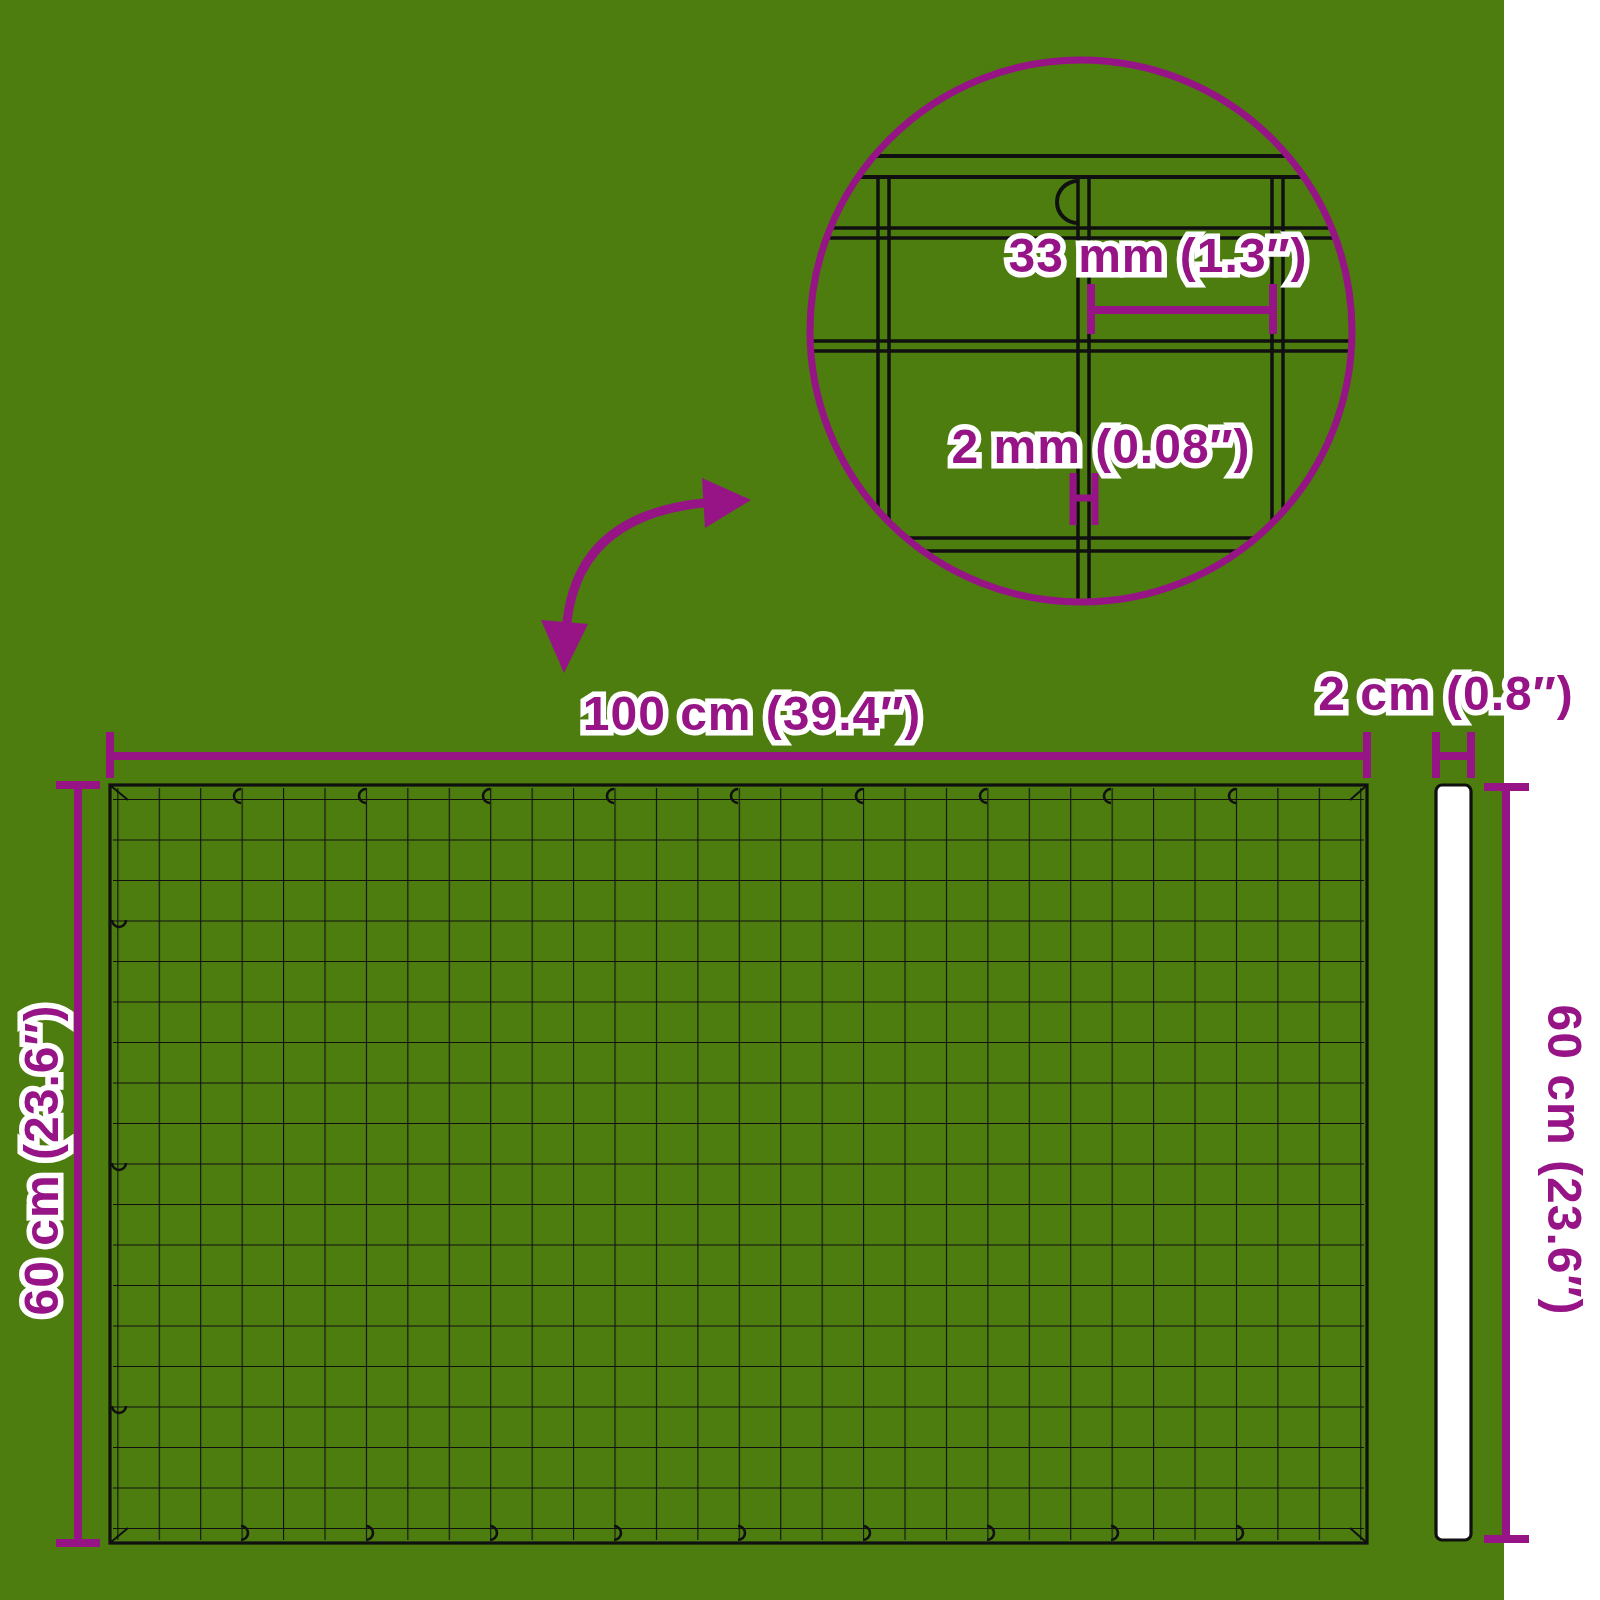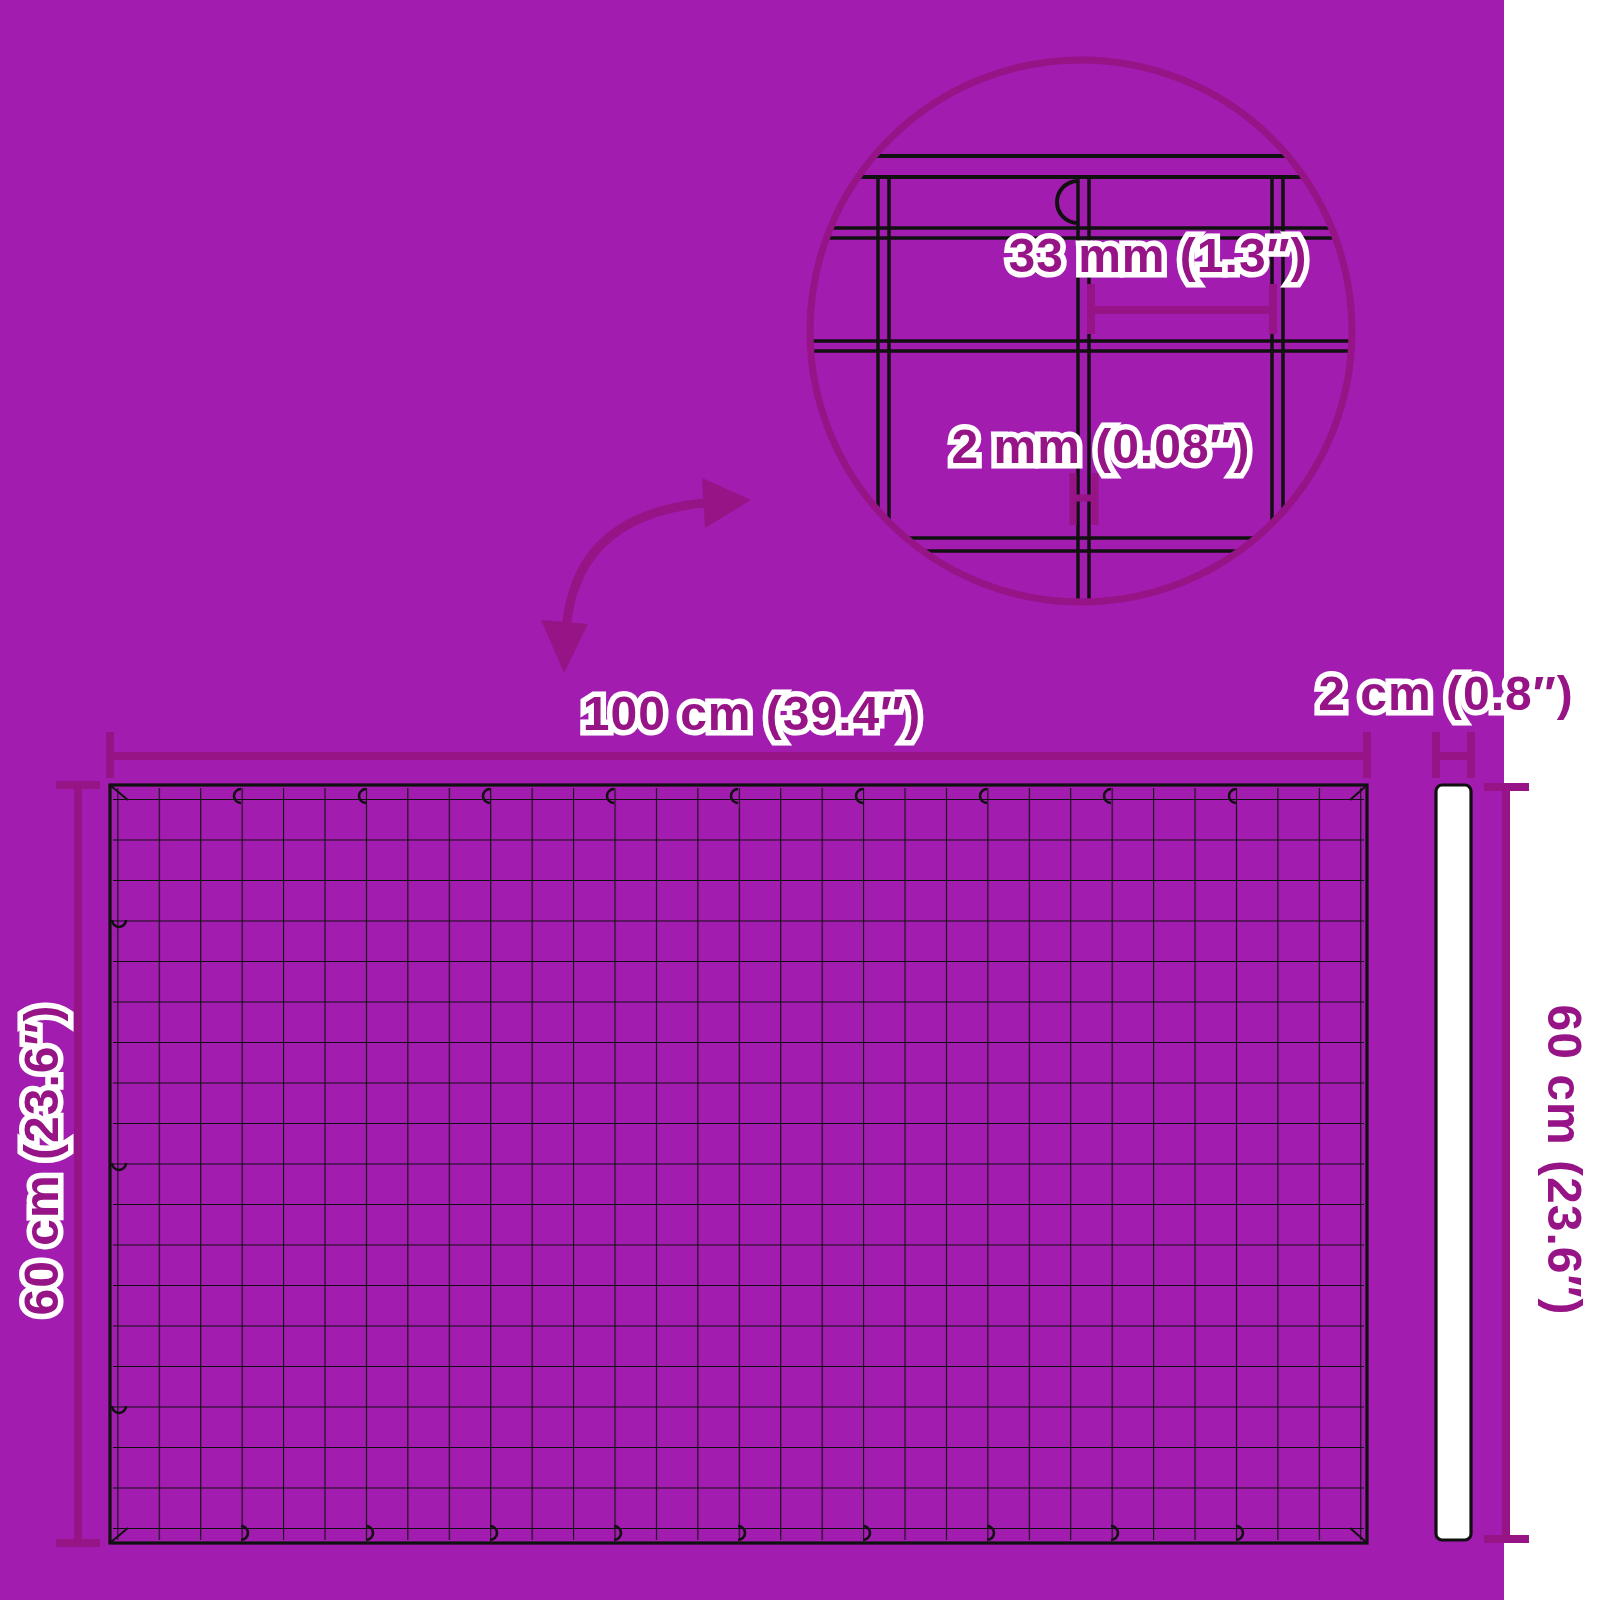--- a/index.html
+++ b/index.html
@@ -1,19 +1,19 @@
 <!DOCTYPE html>
 <html><head>
 <meta charset="utf-8">
 <style>
   html,body{margin:0;padding:0;background:#ffffff;}
   .stage{
     position:relative;
     width:1504px;height:1600px;
-    background:#a21caf;
+    background:#4d7c0f;
     font-family:"Liberation Sans", sans-serif;
   }
   svg{display:block;width:1600px;height:1600px;}
   .lbl{
     font-family:"Liberation Sans", sans-serif;
     font-weight:bold;
     font-size:48px;
     fill:#971487;
     stroke:#ffffff;
     stroke-width:11px;

